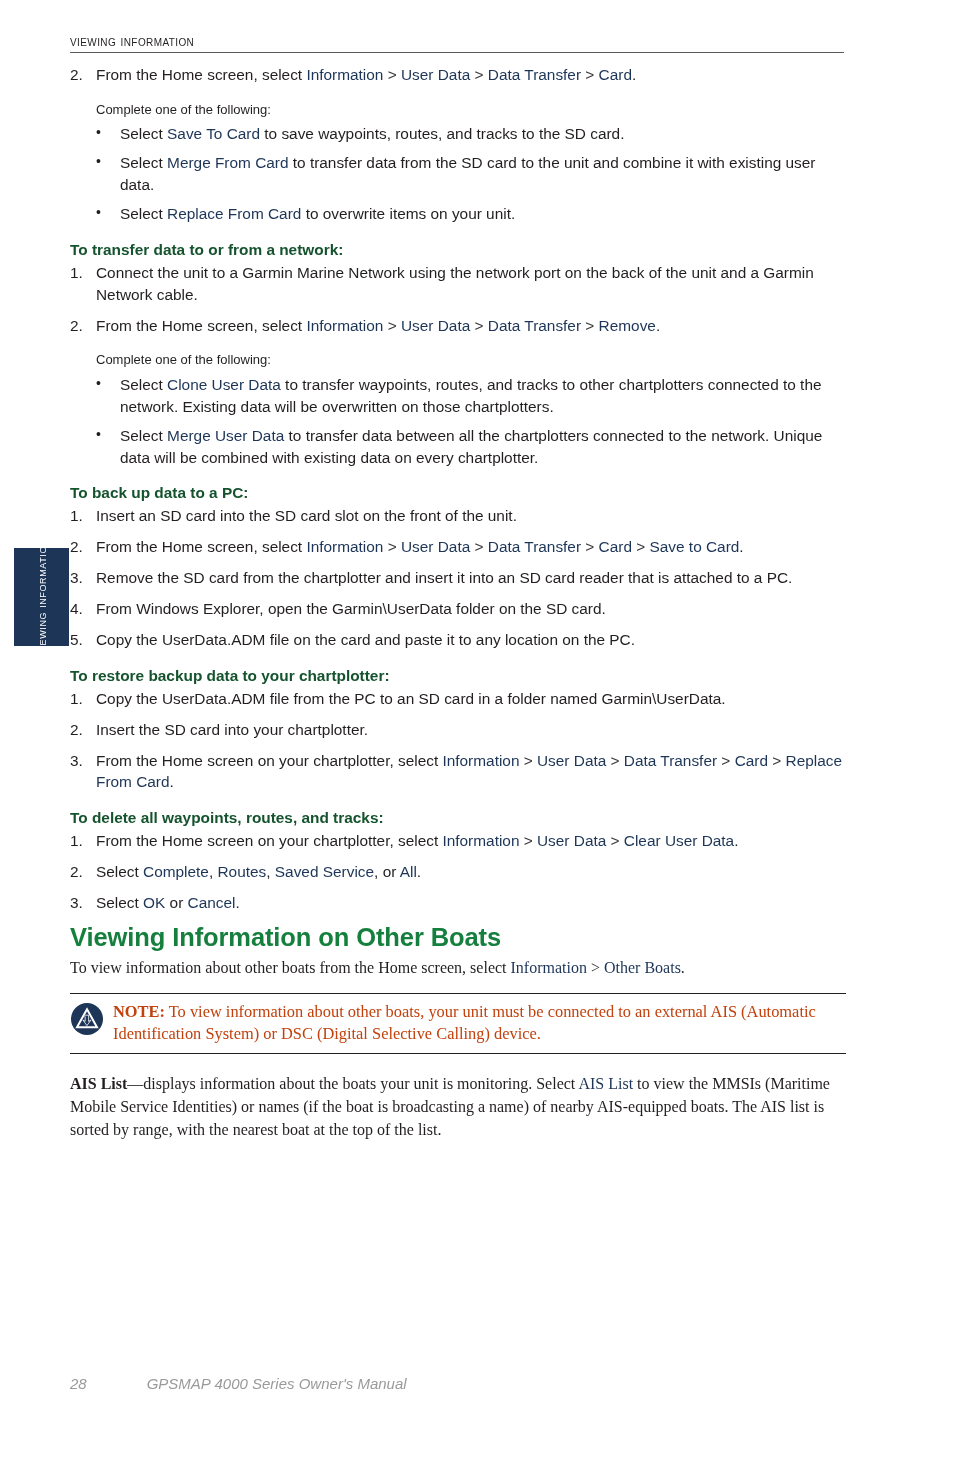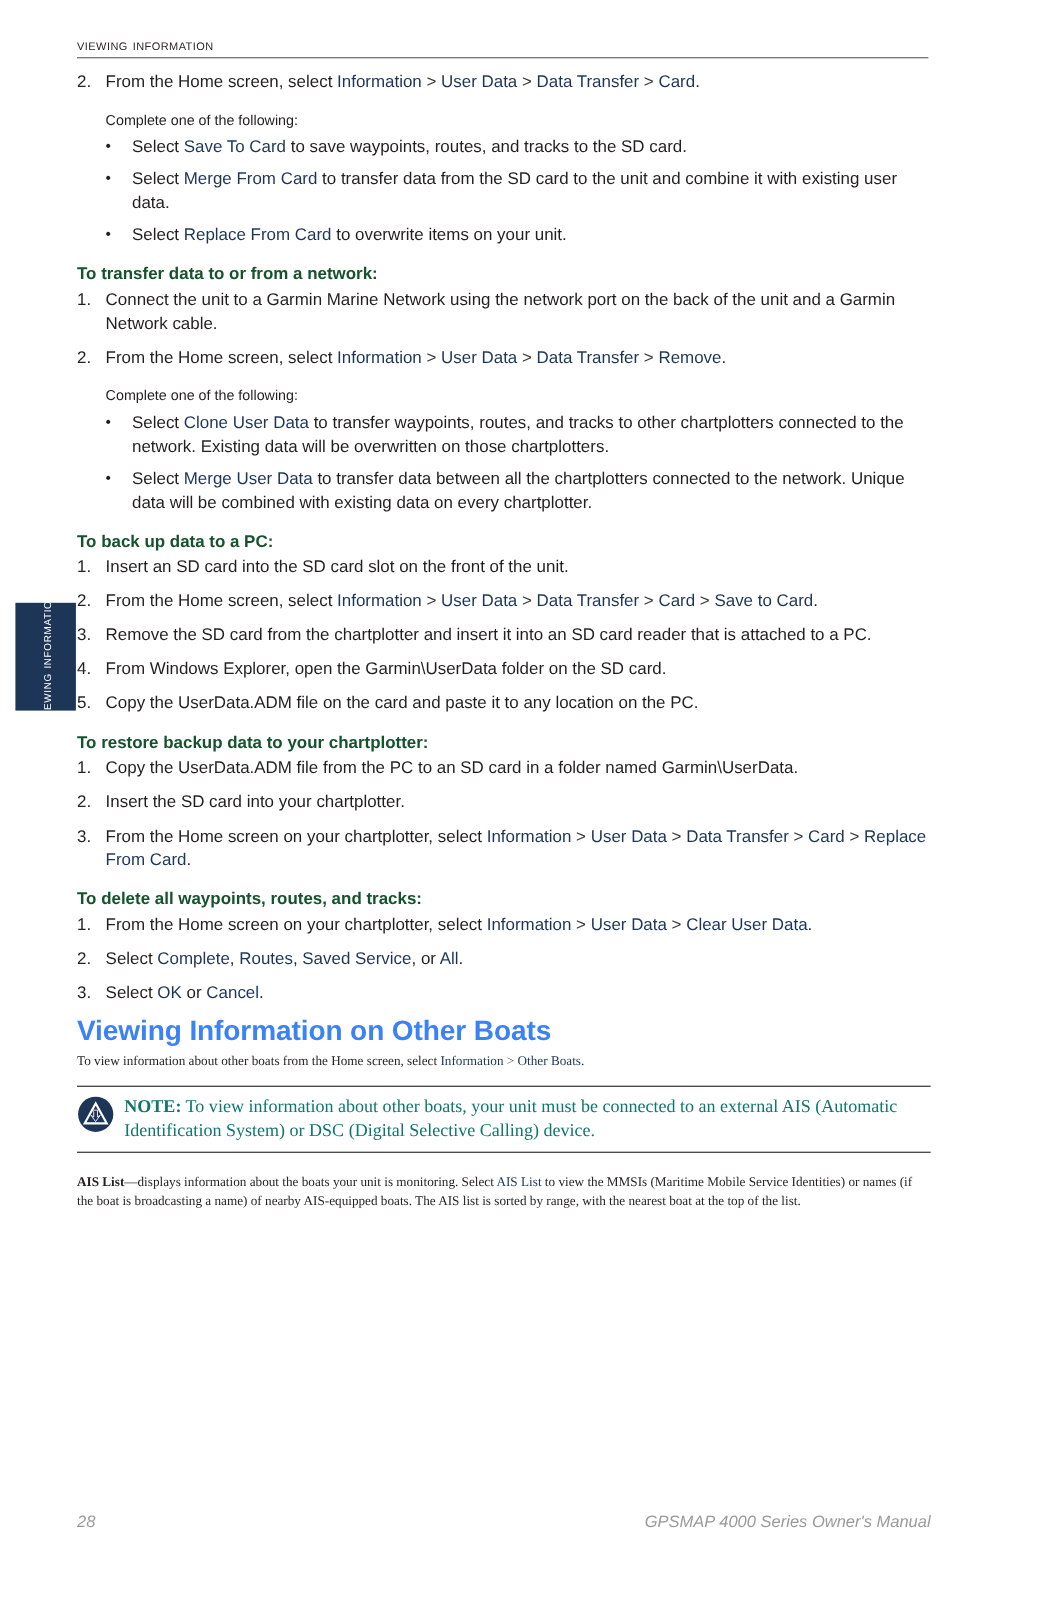--- a/index.html
+++ b/index.html
@@ -125,29 +125,29 @@
   b.ui {
     color: #1d3557;
     font-weight: normal;
   }
   span.sep { color: #3a3a3c; font-weight: normal; }
 
   
   .section-heading {
     font-size: 25.5px;
     font-weight: bold;
-    color: #3b82f6;
+    color: #15803d;
     margin-bottom: 4px;
     letter-spacing: -0.1px;
   }
 
   
   .serif-para {
     font-family: "Liberation Serif", serif;
-    font-size: 12px;
+    font-size: 16px;
     line-height: 1.44;
     color: #231f20;
     margin-bottom: 10px;
   }
   .serif-para b.ui { color: #1d3557; }
 
   
   .note-box {
     margin-top: 14px;
     margin-bottom: 18px;
@@ -161,41 +161,41 @@
     flex: 0 0 34px;
     width: 34px;
     height: 34px;
     margin-right: 9px;
     margin-top: 1px;
   }
   .note-text {
     font-family: "Liberation Serif", serif;
     font-size: 16.4px;
     line-height: 1.36;
-    color: #0f766e;
+    color: #c2410c;
     flex: 1 1 auto;
   }
   .note-text b { font-weight: bold; }
 
   
   .footer {
     position: absolute;
     left: 70px;
     top: 1375px;
     width: 776px;
     display: flex;
     align-items: baseline;
     font-style: italic;
     font-size: 15px;
     color: #9a9a9c;
   }
   .footer-page { flex: 0 0 auto; }
   .footer-title {
     flex: 1 1 auto;
-    text-align: right;
+    text-align: left;
     padding-left: 60px;
   }
 </style>
 </head>
 <body>
 
 <div class="page-header">
   <div class="header-title">Viewing Information</div>
 </div>
 

